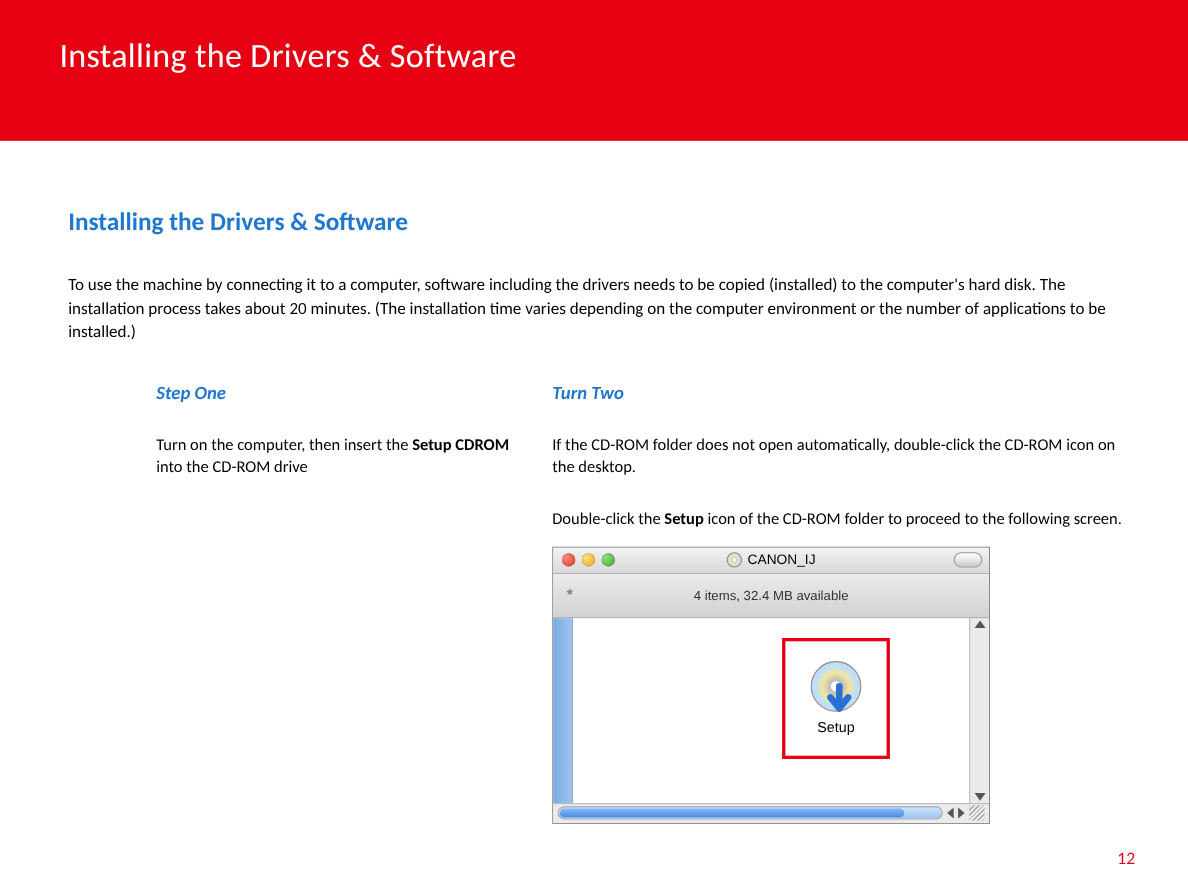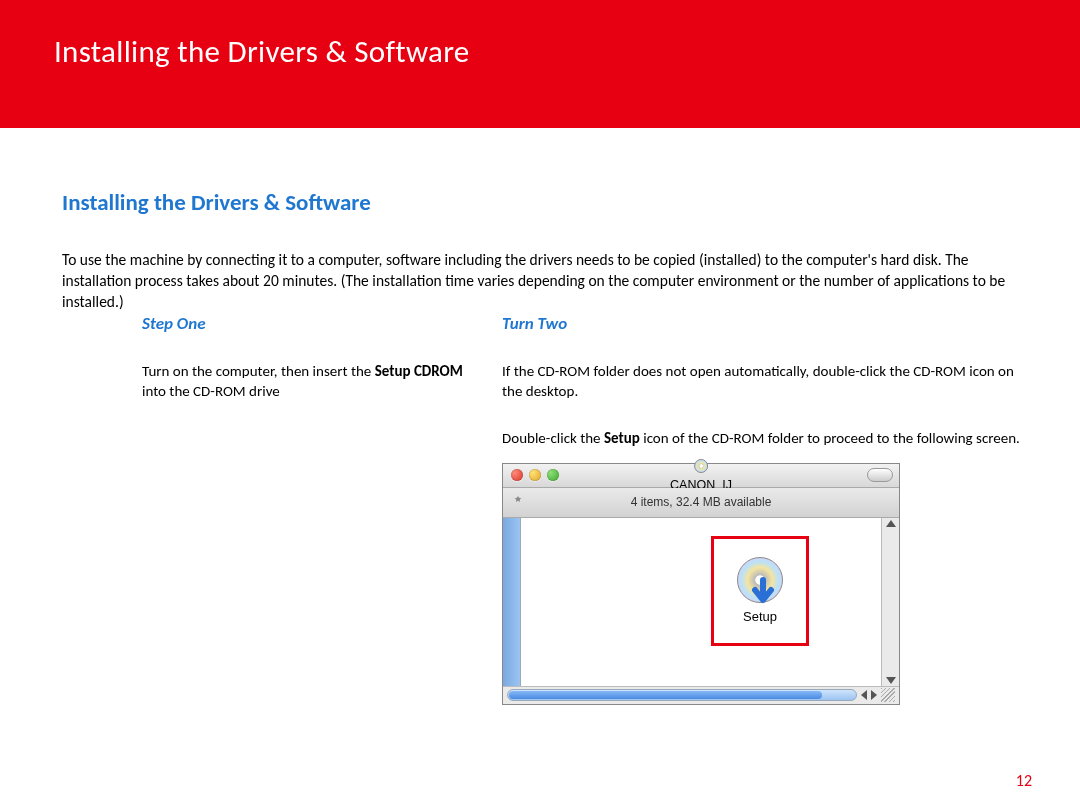--- a/index.html
+++ b/index.html
@@ -30,20 +30,21 @@
   .section-title {
     color: #1f77d0;
     font-size: 23px;
     font-weight: 700;
     margin-bottom: 34px;
   }
   .intro {
     font-size: 15.5px;
     line-height: 1.35;
     color: #000;
+    margin-bottom: 34px;
   }
   .columns {
     display: flex;
     gap: 20px;
   }
   .col-left {
     width: 410px;
     padding-left: 80px;
   }
   .col-right {
@@ -86,33 +87,32 @@
   .win-title {
     position: absolute;
     left: 50%;
     transform: translateX(-50%);
     font-family: "Lucida Grande", Arial, sans-serif;
     font-size: 12.5px;
     color: #000;
     display: flex;
     align-items: center;
     gap: 5px;
-    flex-direction: column;
   }
   .disc-ico {
     width: 14px; height: 14px; border-radius: 50%;
     background: radial-gradient(circle, #fff 18%, #ccc 20%, #f0e59a 40%, #c4e3f5 60%, #d8cfea 80%, #c8c8c8 100%);
     border: 0.5px solid #888;
   }
   .lozenge {
     position: absolute; right: 6px; width: 26px; height: 14px;
     border-radius: 7px; background: linear-gradient(#fff,#ccc); border: 1px solid #999;
   }
   .finder-toolbar {
-    height: 30px;
+    height: 40px;
     background: linear-gradient(#eaeaea, #d2d2d2);
     border-bottom: 1px solid #aaa;
     display: flex; align-items: center;
     font-family: "Lucida Grande", Arial, sans-serif;
     font-size: 12px;
     color: #333;
     padding: 0 8px;
     justify-content: center;
     position: relative;
   }

